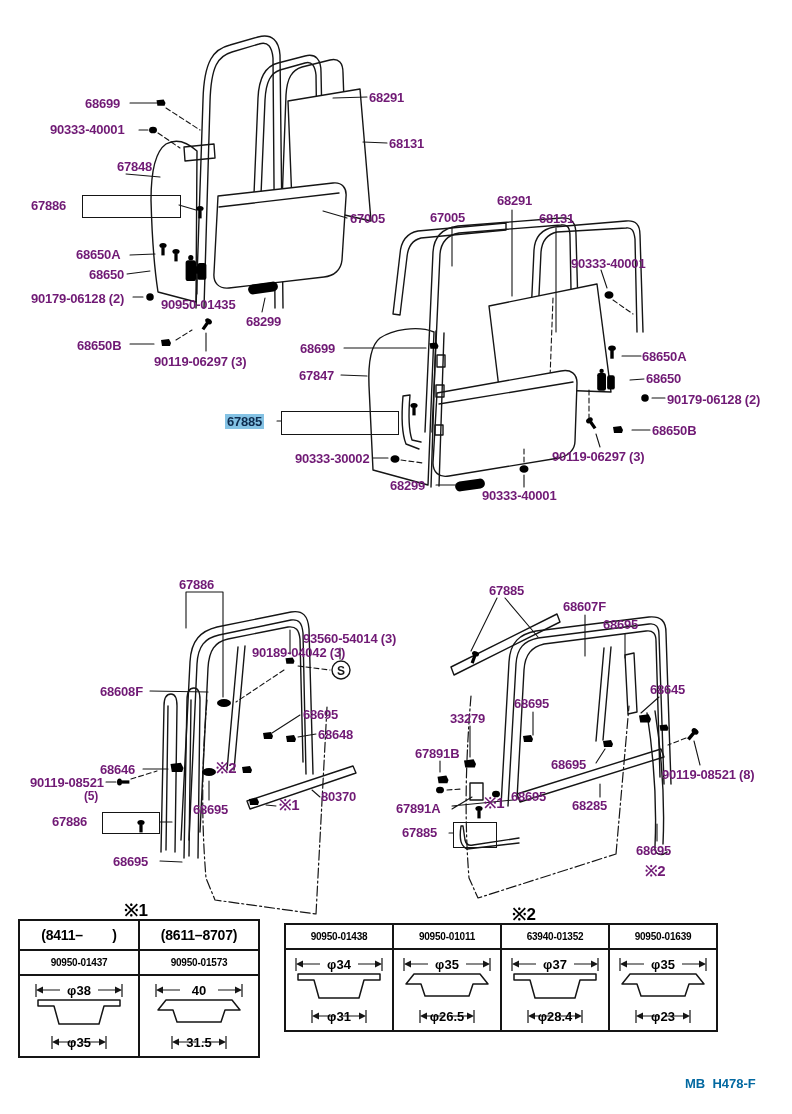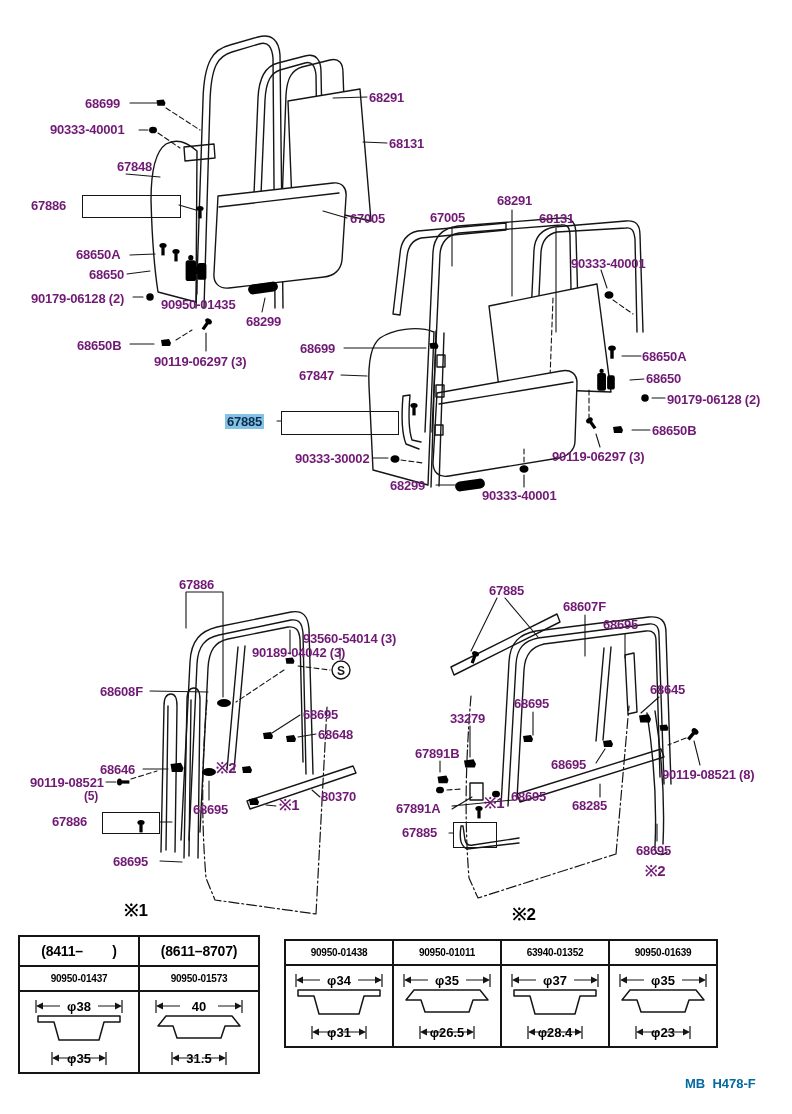--- a/index.html
+++ b/index.html
@@ -12,21 +12,21 @@
   .art .dash{stroke-dasharray:5 3;stroke-width:1.1;}
   .art .dashdot{stroke-dasharray:10 3 2 3;stroke-width:1.2;}
   .art text{stroke:none;fill:#151515;}
   .part-label{position:absolute;font-weight:700;font-size:13px;line-height:15px;color:#701a75;
               white-space:nowrap;letter-spacing:-0.2px;}
   .part-label.note{font-size:15px;}
   .part-label.qty{font-size:12px;}
   .leader-box{position:absolute;border:1.5px solid #151515;background:transparent;}
   .table-wrap{position:absolute;}
   .table-title{text-align:center;font-weight:700;font-size:17px;height:20px;color:#000;}
-  table.ptable{border-collapse:collapse;margin-top:17px;}
+  table.ptable{border-collapse:collapse;margin-top:1px;}
   table.ptable td{border:2px solid #151515;text-align:center;vertical-align:middle;padding:0;}
   td.period{font-weight:700;font-size:14px;height:28px;white-space:pre;letter-spacing:-0.2px;}
   td.pnum{font-weight:700;font-size:10px;height:23px;letter-spacing:-0.2px;}
   td.gcell{height:80px;}
   .gcell svg{display:block;margin:2px auto 0 auto;}
   .dl{stroke:#151515;fill:none;stroke-width:1.2;}
   .df{fill:#151515;stroke:none;}
   .gp{stroke:#151515;fill:#ffffff;stroke-width:1.5;stroke-linejoin:round;}
   .dt{font-family:"Liberation Sans",sans-serif;font-weight:700;font-size:13px;text-anchor:middle;fill:#000;}
   .footer-code{position:absolute;font-weight:700;font-size:13px;color:#0369a1;white-space:pre;}

